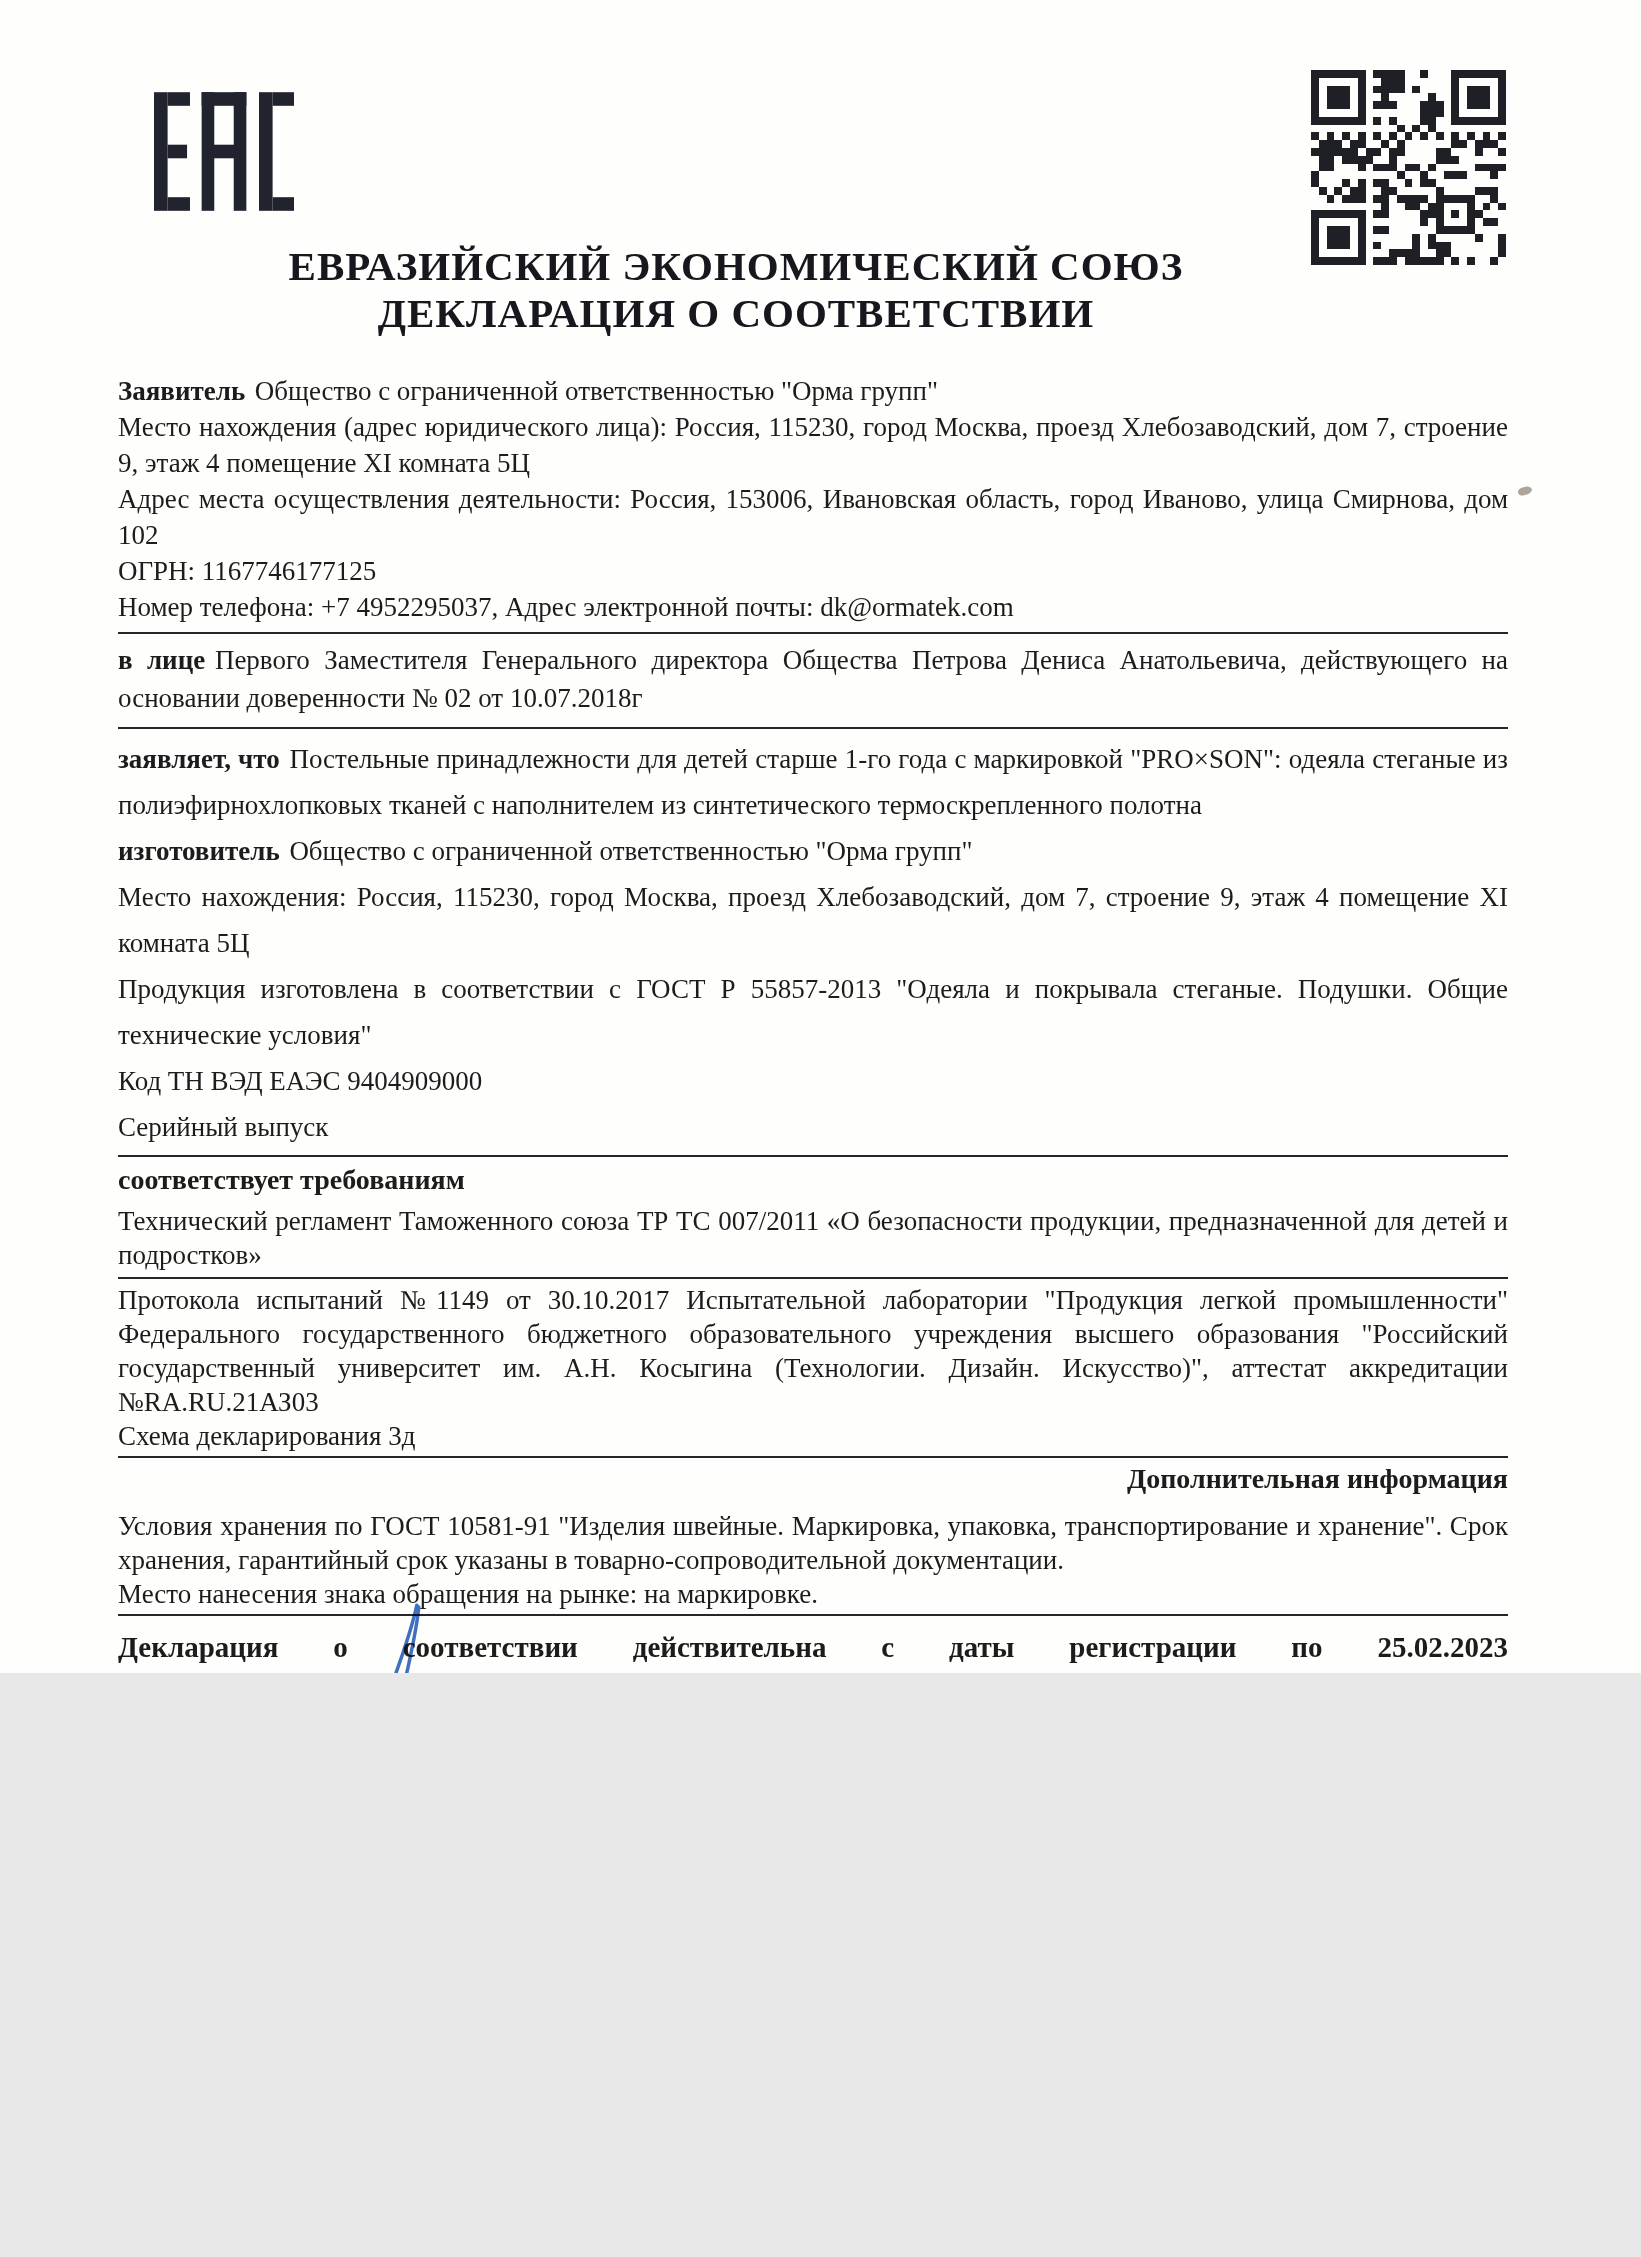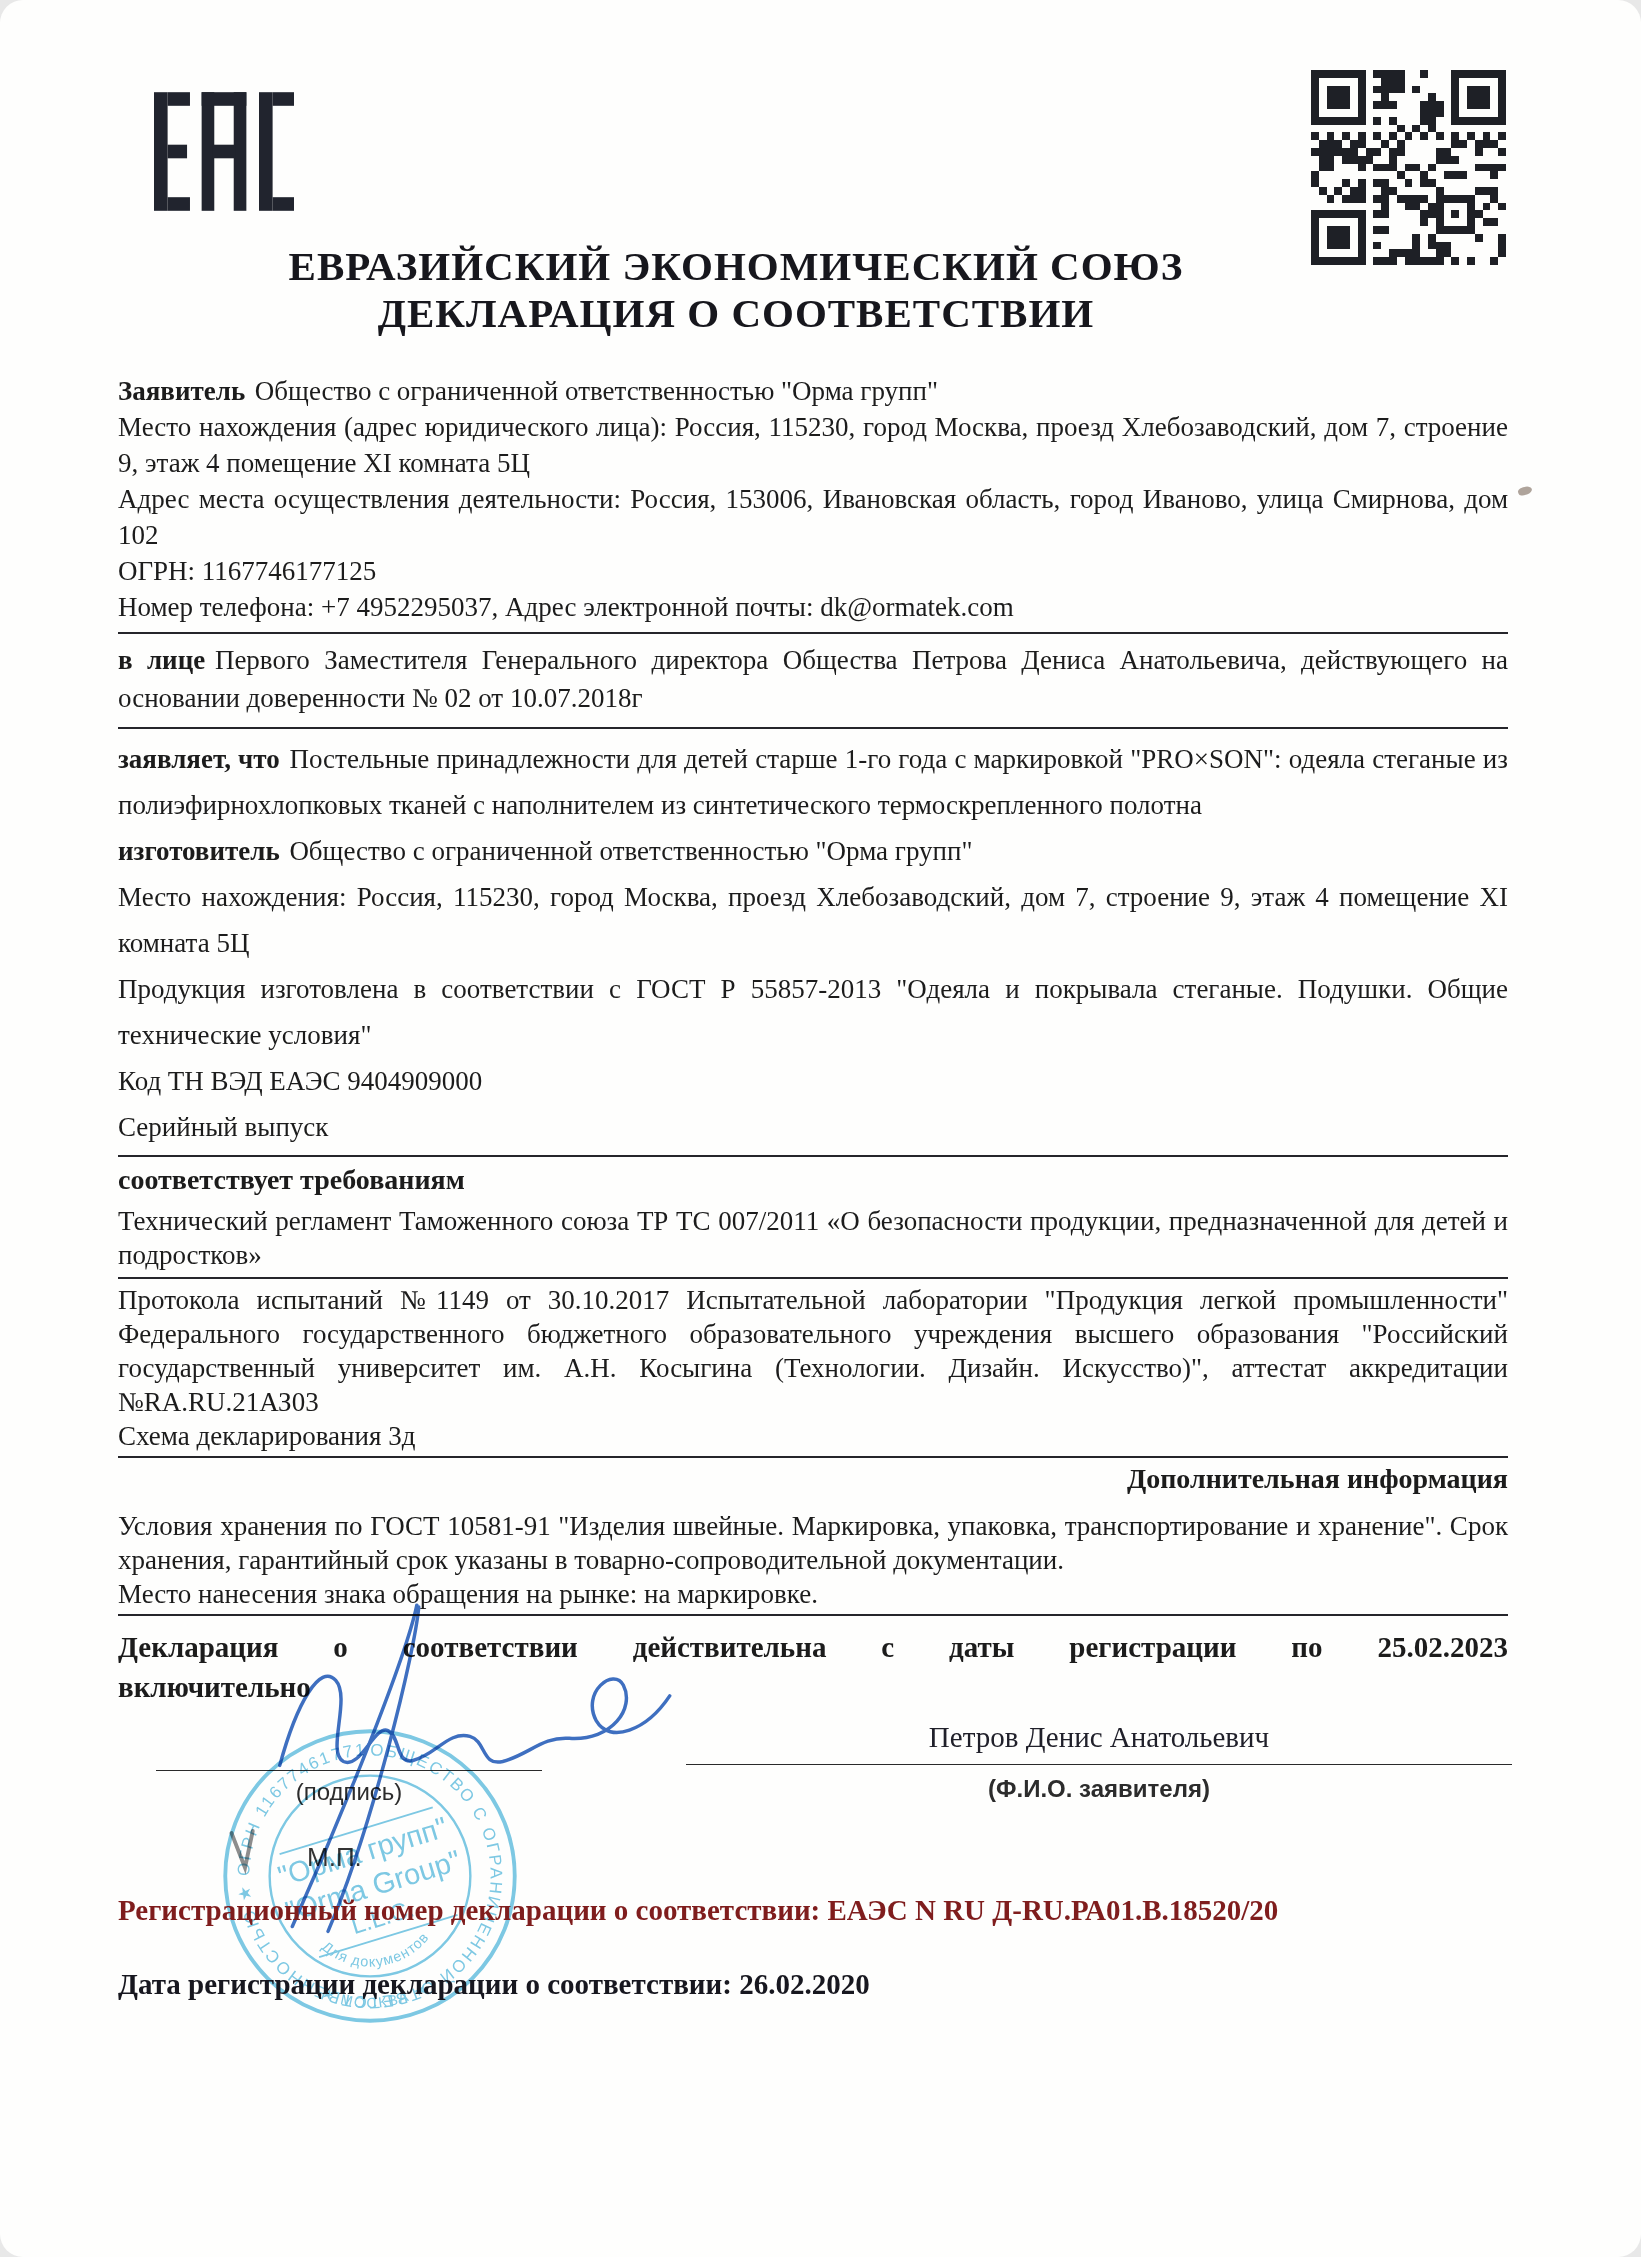--- a/index.html
+++ b/index.html
@@ -1,24 +1,23 @@
 <!DOCTYPE html>
 <html><head>
 <meta charset="utf-8">
 <style>
   html,body{margin:0;padding:0;background:#e8e8e8;}
   .page{
     position:relative;
-    width:1641px;height:2257px;
+    width:1641px;height:1673px;
     margin:0 auto;
     background:#fefefd;
     overflow:hidden;
     font-family:"Liberation Serif", serif;
     color:#1c1c1c;
-    border-radius:23px;
   }
   
   .eac-logo{position:absolute;left:154px;top:92px;width:140px;height:121px;}
   .qr{position:absolute;left:1311px;top:70px;width:195px;height:195px;}
   .titles{position:absolute;left:0;top:243px;width:1472px;text-align:center;}
   .titles div{
     font-size:41px;font-weight:bold;line-height:47px;letter-spacing:1px;
     color:#17171d;
   }
   

